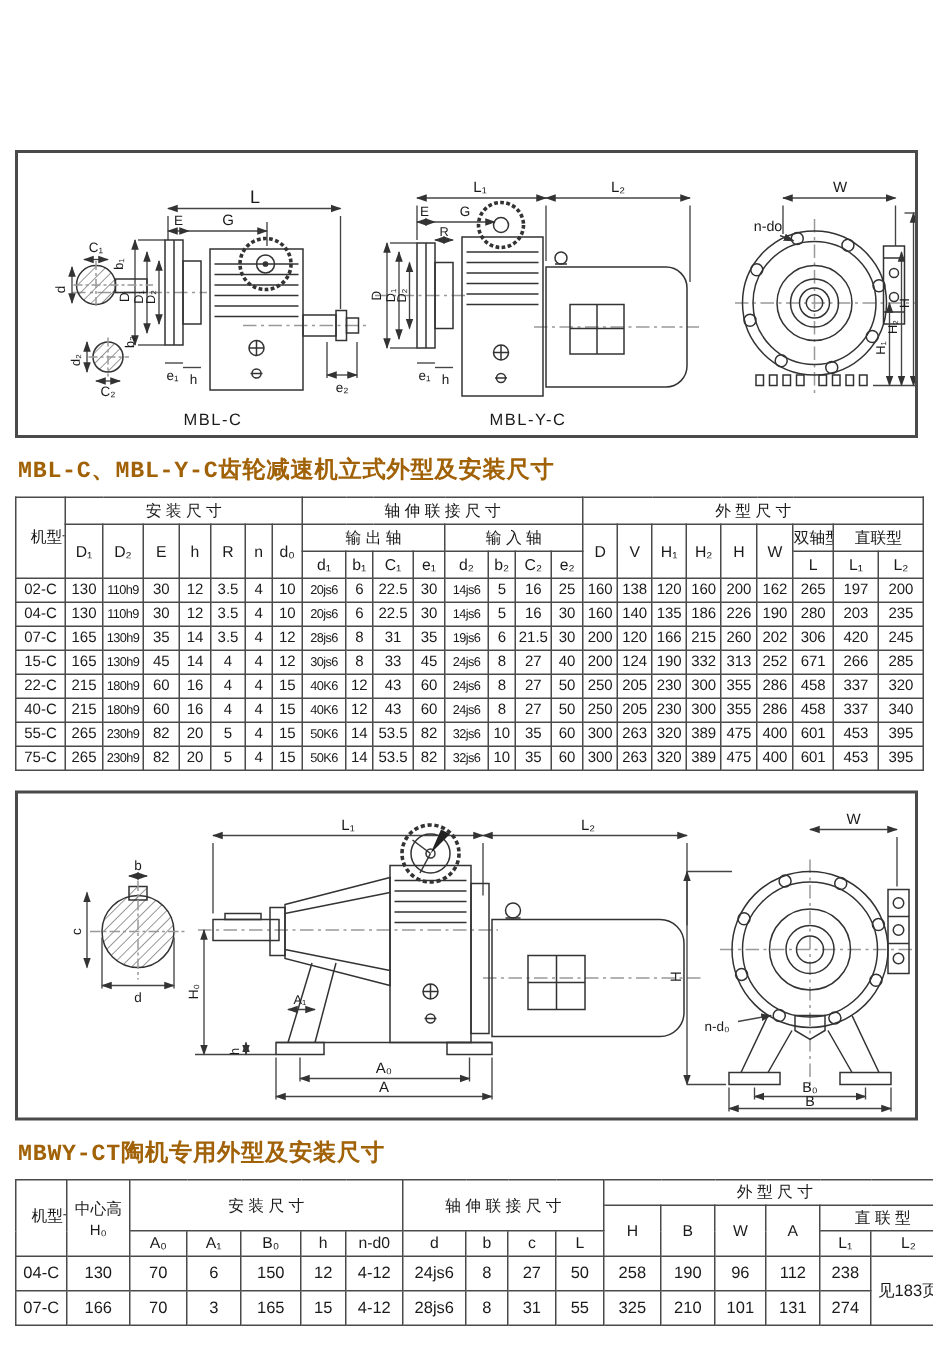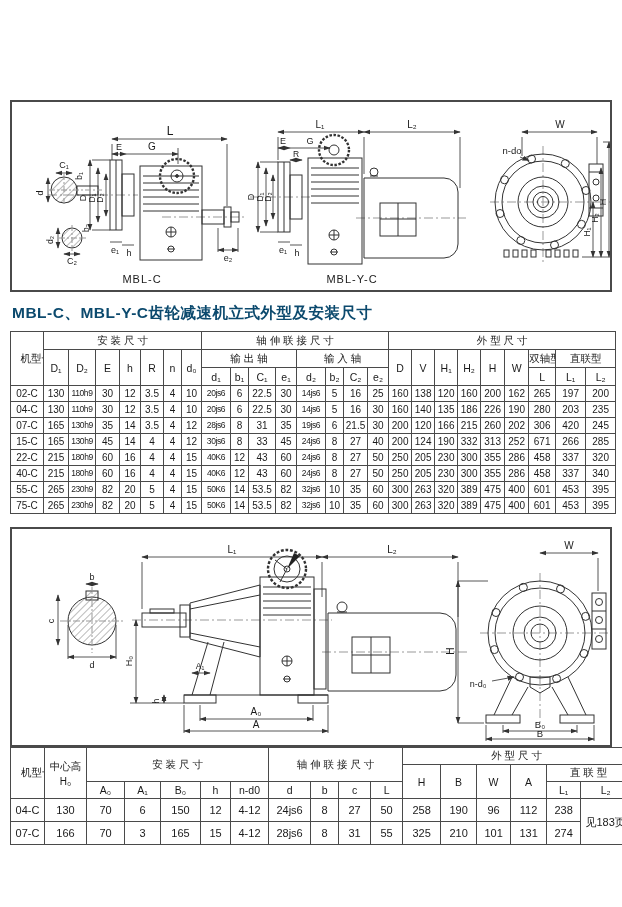--- a/index.html
+++ b/index.html
@@ -9,22 +9,22 @@
     font-family:"Liberation Sans","DejaVu Sans",sans-serif;
     overflow:hidden;
   }
   .page { padding:100px 10px 0 10px; }
   .draw-box {
     border:2px solid #4a4a4a; background:#fff; width:602px;
   }
   #box1 { height:192px; }
   #box2 { height:220px; margin-top:13px; }
   .sec-title {
-    font-size:15.5px; font-weight:bold; color:#0c4a6e;
-    margin:11px 0 7px 2px; letter-spacing:0.5px;
+    font-size:15.5px; font-weight:bold; color:#a16207;
+    margin:11px 0 7px 2px; letter-spacing:0.5px;font-family:Liberation Mono, monospace;
   }
   table { border-collapse:collapse; width:602px; table-layout:fixed; background:#fff; }
   th,td { border:1px solid #4a4a4a; text-align:center; vertical-align:middle;
           padding:0; font-weight:normal; overflow:hidden; white-space:nowrap; }
   .t1 th { font-size:10.5px; height:18px; }
   .t1 td { font-size:10px;  height:15px; line-height:15px; }
   .t1 td:nth-child(3), .t1 td:nth-child(9), .t1 td:nth-child(13)
       { font-size:8.5px; letter-spacing:-0.4px; }
   .t2 th { font-size:10.5px; height:17px; }
   .t2 td { font-size:11px; height:22px; line-height:22px; }
@@ -689,20 +689,21 @@
       <g font-size="10" text-anchor="middle">
         <text x="557" y="20">W</text>
         <text x="442" y="122" transform="rotate(-90 442 122)">H</text>
         <text x="466" y="158" font-size="9">n-d₀</text>
         <text x="528" y="199" font-size="9.5">B₀</text>
         <text x="528" y="208" font-size="9.5">B</text>
       </g>
     </svg>
   </div>
 
+  <div class="sec-title">MBWY-CT陶机专用外型及安装尺寸</div>
 
   <table class="t2">
     <colgroup>
       <col style="width:34px">
         <col style="width:42px">
         <col style="width:38px">
         <col style="width:36px">
       <col style="width:40px">
         <col style="width:30px">
         <col style="width:38px">

